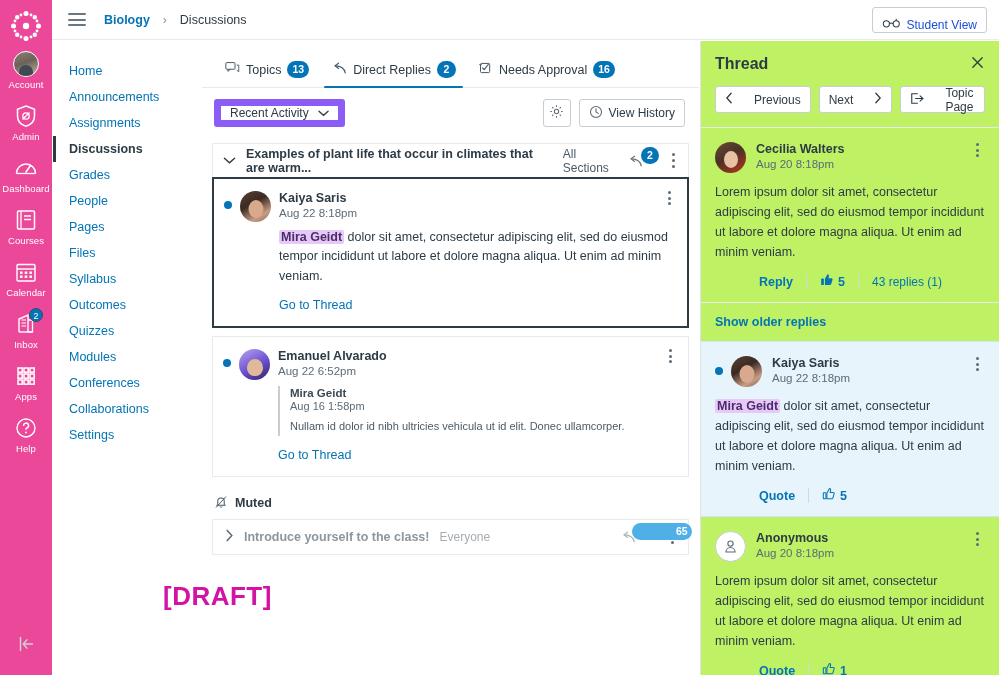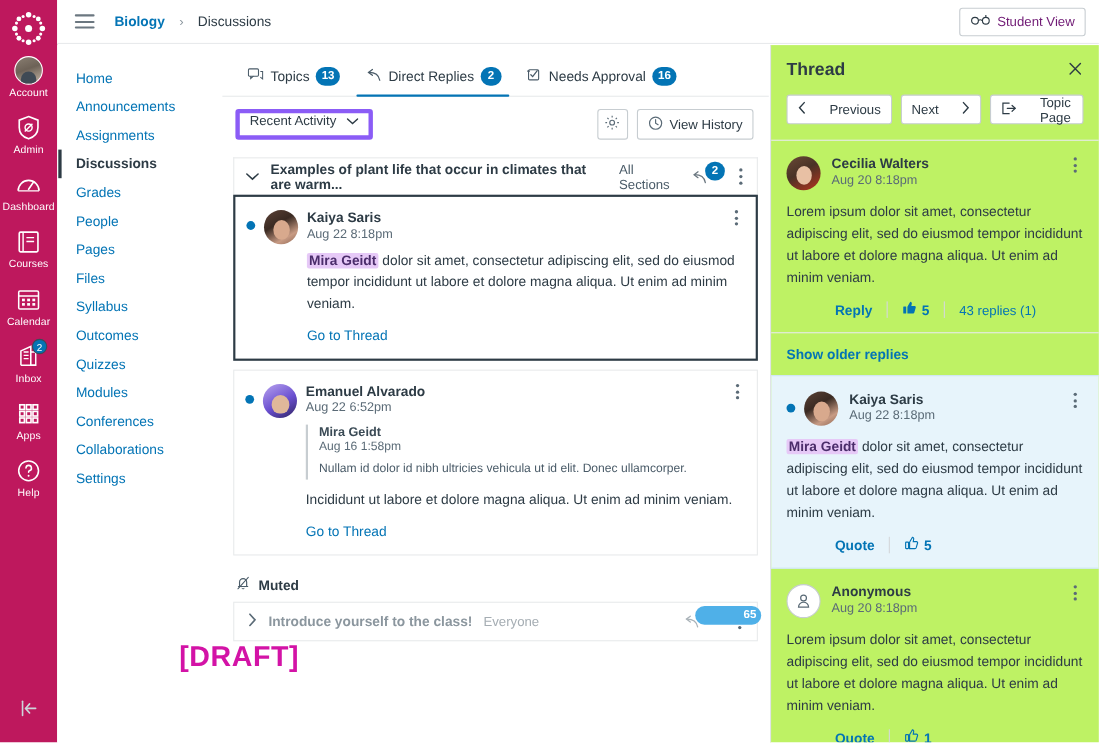--- a/index.html
+++ b/index.html
@@ -8,21 +8,21 @@
     font-family: "Liberation Sans", sans-serif;
     background: #ffffff;
     color: #2d3b45;
     font-size: 13px;
     position: relative;
   }
 
   
   #global-nav {
     position: absolute; left: 0; top: 0; width: 52px; height: 675px;
-    background: #be185d;
+    background: #ec4899;
     display: flex; flex-direction: column; align-items: center;
   }
   .canvas-logo { margin-top: 8px; width: 36px; height: 36px; }
   .gnav-item {
     width: 52px; padding: 7px 0 6px;
     display: flex; flex-direction: column; align-items: center;
     color: #ffffff; text-decoration: none; position: relative;
   }
   .gnav-icon { width: 26px; height: 26px; display:block; position: relative; }
   .gnav-label { font-size: 9.5px; margin-top: 2px; letter-spacing: .1px; }
@@ -56,22 +56,22 @@
   }
   #hamburger { width: 18px; height: 13px; margin-left: 16px; cursor: pointer; }
   #hamburger span { display: block; height: 2.2px; background: #6b7780; margin-bottom: 3.4px; border-radius: 1px;}
   #hamburger span:last-child { margin-bottom: 0; }
   .crumb { margin-left: 18px; color: #0374b5; font-size: 12.5px; font-weight: bold; text-decoration: none;}
   .crumb-sep { margin-left: 13px; color: #8b969e; font-size: 12px; }
   .crumb-current { margin-left: 13px; color: #2d3b45; font-size: 12.5px; }
   #student-view-btn {
     margin-left: auto; margin-right: 12px;
     border: 1px solid #c7cdd1; border-radius: 3px; background: #fff;
-    height: 26px; padding: 0 9px; display: flex; align-items: center; gap: 6px;
-    font-size: 12px; color: #701a75; cursor: pointer;
+    height: 26px; padding: 0 9px; display: flex; align-items: flex-end; gap: 6px;
+    font-size: 12px; color: #1d4ed8; cursor: pointer;
   }
 
   
   #course-nav {
     position: absolute; left: 52px; top: 41px; width: 150px; height: 634px;
     background: #fff; padding-top: 17px;
   }
   .cnav-item {
     display: block; padding: 6px 0 6px 16px; margin-left: 1px;
     color: #0374b5; font-size: 12.5px; text-decoration: none;
@@ -104,21 +104,21 @@
     background: #0374b5; color: #fff; border-radius: 9px;
     min-width: 19px; height: 17px; font-size: 10.5px; font-weight: bold;
     line-height: 17px; text-align: center; padding: 0 5px;
   }
   .pill.muted-pill { background: #4fb0e8; }
 
   #toolbar {
     display: flex; align-items: center; padding: 11px 14px 0 12px; gap: 8px;
   }
   .sel-btn {
-    border: 4px solid #8b5cf6; border-radius: 3px; background: #fff;
+    border: 7px solid #8b5cf6; border-radius: 3px; background: #fff;
     height: 28px; padding: 0 9px; display: flex; gap: 9px;
     font-size: 12px; color: #2d3b45; cursor: pointer;
   }
   .icon-btn {
     margin-left: auto; border: 1px solid #c7cdd1; border-radius: 3px; background: #fff;
     width: 28px; height: 28px; display: flex; align-items: center; justify-content: center;
     cursor: pointer;
   }
   .hist-btn {
     border: 1px solid #c7cdd1; border-radius: 3px; background: #fff;
@@ -521,21 +521,20 @@
       <span class="unread-dot"></span>
       <span class="avatar av-emanuel"></span>
       <div class="entry-body">
         <div class="author">Emanuel Alvarado</div>
         <div class="timestamp">Aug 22 6:52pm</div>
         <div class="quote-block">
           <div class="quote-author">Mira Geidt</div>
           <div class="quote-time">Aug 16 1:58pm</div>
           <div class="quote-text">Nullam id dolor id nibh ultricies vehicula ut id elit. Donec ullamcorper.</div>
         </div>
-        <div class="msg">Incididunt ut labore et dolore magna aliqua. Ut enim ad minim veniam.</div>
         <a class="link goto">Go to Thread</a>
       </div>
     </div>
   </div>
 
   <div class="muted-label">
     <span>
       <svg viewBox="0 0 16 16" width="14" height="14" fill="none" stroke="#4a5b68" stroke-width="1.2">
         <path d="M4.3 11.3 V7.2 a3.7 3.7 0 0 1 7.4 0 v4.1"></path>
         <path d="M3.2 11.6 h9.6" stroke-linecap="round"></path>

